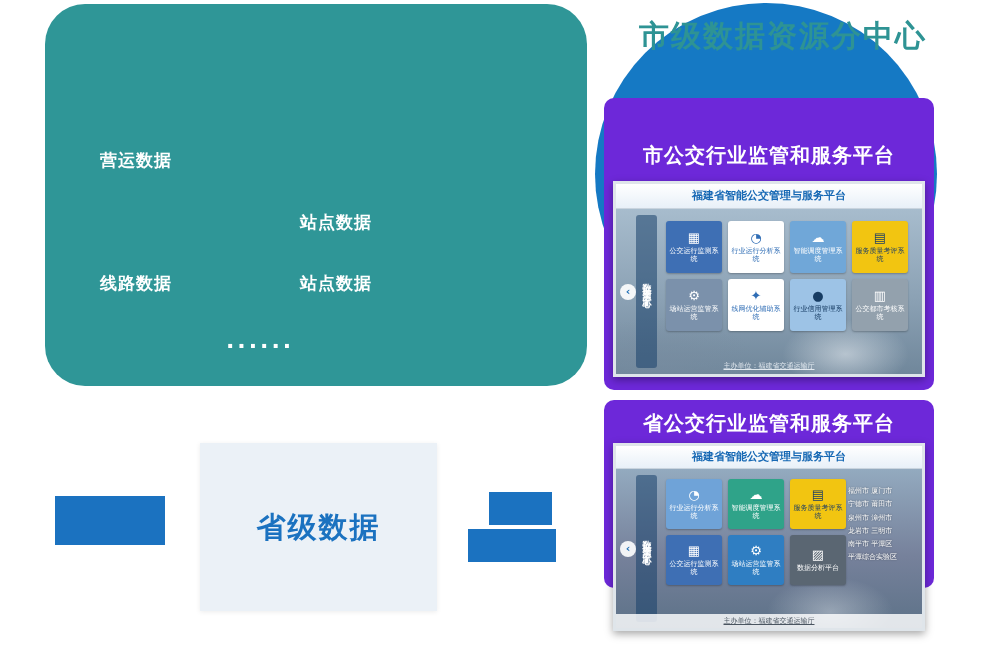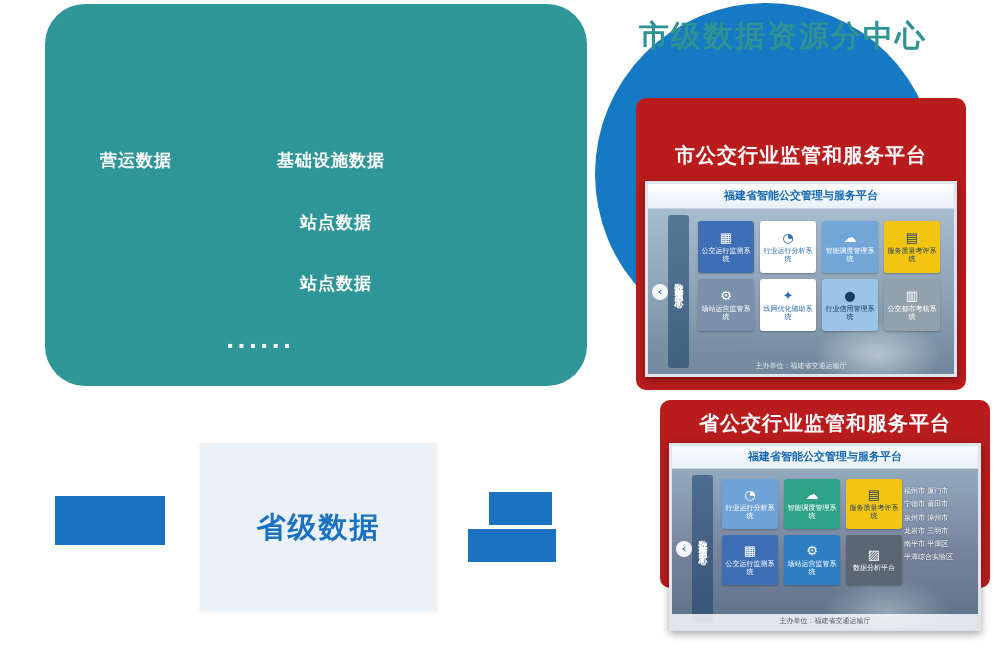--- a/index.html
+++ b/index.html
@@ -27,23 +27,23 @@
   .dlabel {
     position:absolute; color:#ffffff; font-weight:bold; font-size:17px;
     letter-spacing:1px; white-space:nowrap;
   }
   .dots {
     position:absolute; left:226px; top:328px; color:#ffffff; font-weight:bold;
     font-size:22px; letter-spacing:3px;
   }
 
   
-  .panel { position:absolute; left:636px; width:330px; background:#b91c1c; border-radius:10px; }
+  .panel { position:absolute; left:604px; width:330px; background:#6d28d9; border-radius:10px; }
   .panel1 { top:98px;  height:292px; }
-  .panel2 { top:400px; height:188px;margin-left:24px; }
+  .panel2 { top:400px; height:188px; }
   .panel-title {
     text-align:center; color:#ffffff; font-weight:bold; font-size:20px;
     letter-spacing:1px; white-space:nowrap;
   }
   .panel1 .panel-title { padding-top:44px; }
   .panel2 .panel-title { padding-top:10px; }
 
   
   .shot {
     margin:12px auto 0; width:312px; box-sizing:border-box;
@@ -101,21 +101,21 @@
   .tile .tlabel { font-size:7px; line-height:1.15; text-align:center; }
 
   .cities {
     position:absolute; right:8px; top:16px; width:66px; color:#ffffff;
     font-size:7px; line-height:1.9; text-shadow:0 0 2px rgba(0,0,0,0.45);
   }
   .cities div { white-space:nowrap; }
 
   .shot-footer {
     position:absolute; left:0; right:0; bottom:3px; text-align:center;
-    font-size:7px; color:#eef3f8; opacity:0.9;
+    font-size:7px; color:#eef3f8; opacity:0.9;text-decoration:underline;
   }
   .shot-footer.strip {
     bottom:0; background:rgba(255,255,255,0.82); color:#4a5560;
     opacity:1; padding:2px 0;
   }
 
   
   .province-box {
     position:absolute; left:200px; top:443px; width:237px; height:168px;
     background:#EBF1F7; box-shadow:0 1px 5px rgba(0,0,0,0.08);
@@ -132,22 +132,22 @@
 </head>
 <body>
 
 <div class="canvas">
 
   <div class="hub-circle"></div>
   <div class="hub-title">市级数据资源分中心</div>
 
   <div class="teal-blob"></div>
   <div class="dlabel" style="left:100px;top:149px">营运数据</div>
-  <div class="dlabel" style="left:277px;top:149px">基础设施数据</div>
   <div class="dlabel" style="left:300px;top:211px">站点数据</div>
+  <div class="dlabel" style="left:100px;top:272px">线路数据</div>
   <div class="dlabel" style="left:300px;top:272px">站点数据</div>
   <div class="dots">......</div>
 
   <section class="panel panel1">
     <div class="panel-title">市公交行业监管和服务平台</div>
     <div class="shot">
       <div class="shot-inner">
         <div class="shot-header">福建省智能公交管理与服务平台</div>
         <div class="shot-body city-bg">
           <div class="nav-circle">‹</div>

